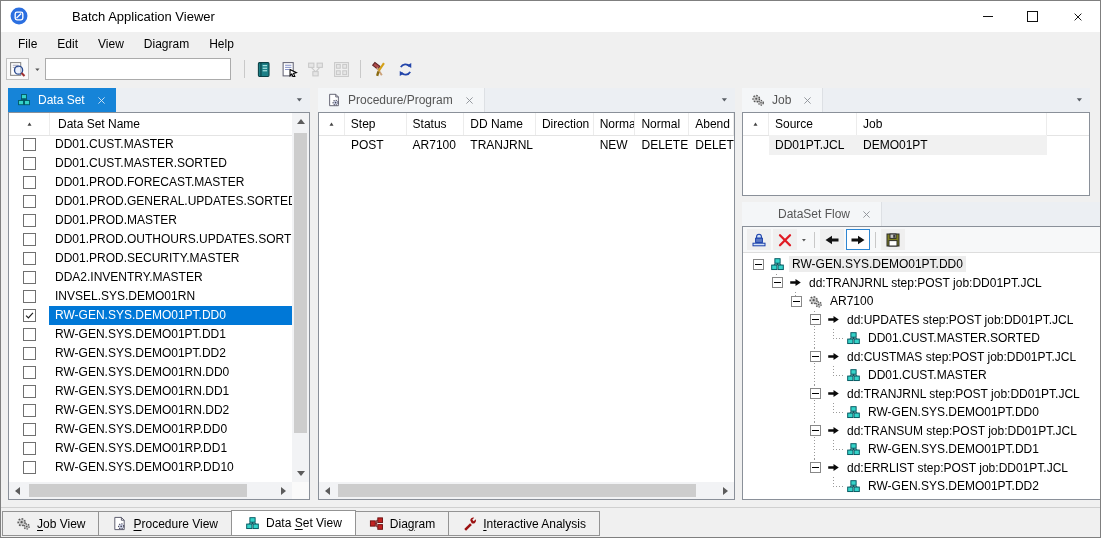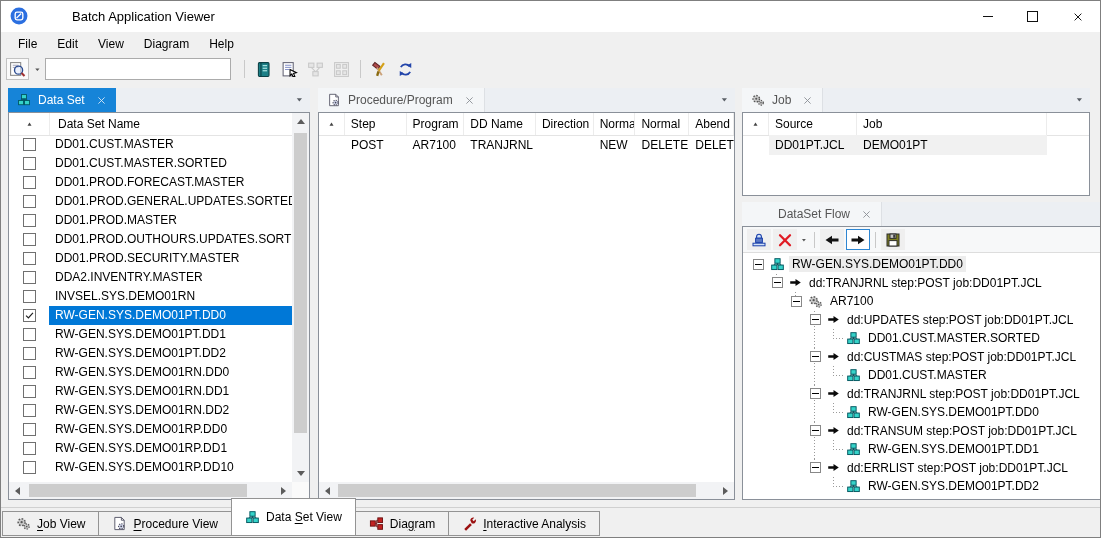--- a/index.html
+++ b/index.html
@@ -88,21 +88,21 @@
       background-image:repeating-linear-gradient(to right,#9a9a9a 0 1px,transparent 1px 3px);}
   .expander{width:9px;height:9px;border:1px solid #888;background:#fff;position:relative;margin-left:5px;z-index:2;box-sizing:content-box;}
   .expander::after{content:"";position:absolute;left:1px;right:1px;top:4px;height:1px;background:#000;}
   .tree-icn{margin:0 4px 0 3px;flex:none;}
   .tree-label{padding:1px 3px;white-space:nowrap;}
   .tree-label.selected{background:#ededed;}
 
   
   .tabbar{position:absolute;left:0;right:0;top:507px;height:31px;background:#f0f0f0;border-top:1px solid #d0d0d0;display:flex;align-items:flex-end;padding:0 0 2px 2px;box-sizing:border-box;}
   .btab{height:25px;display:flex;align-items:center;gap:6px;padding:0 13px;background:#f0f0f0;border:1px solid #939393;margin-right:-1px;box-sizing:border-box;}
-  .btab.selected{height:38px;background:#fff;z-index:2;}
+  .btab.selected{height:26px;background:#fff;z-index:2;}
   .btab u{text-underline-offset:2px;}
 </style>
 </head>
 <body>
 
 <div class="frame"></div>
 
 <div class="titlebar">
   <span class="icn" id="app-icon-slot">
       <span class="icn">
@@ -467,21 +467,21 @@
   <div class="pcontent">
     <div class="tbl-header" id="proc-header">
         <div class="th center" style="width: 26px;">
           <span class="icn">
             <svg width="9" height="9" viewBox="0 0 16 16">
               <polygon points="8,4.5 11.6,10 4.4,10" fill="#444"></polygon>
             </svg>
           </span>
         </div>
         <div class="th" style="width: 62px;">Step</div>
-        <div class="th" style="width: 58px;">Program</div>
+        <div class="th" style="width: 58px;">Status</div>
         <div class="th" style="width: 72px;">DD Name</div>
         <div class="th" style="width: 58px;">Direction</div>
         <div class="th" style="width: 42px;">Normal</div>
         <div class="th" style="width: 54px;">Normal</div>
         <div class="th" style="width: 45px;">Abend</div>
       </div>
     <div class="tbl-row" id="proc-row" style="top:22px;">
         <div class="td" style="width: 26px;"></div>
         <div class="td" style="width: 62px;">POST</div>
         <div class="td" style="width: 58px;">AR7100</div>

